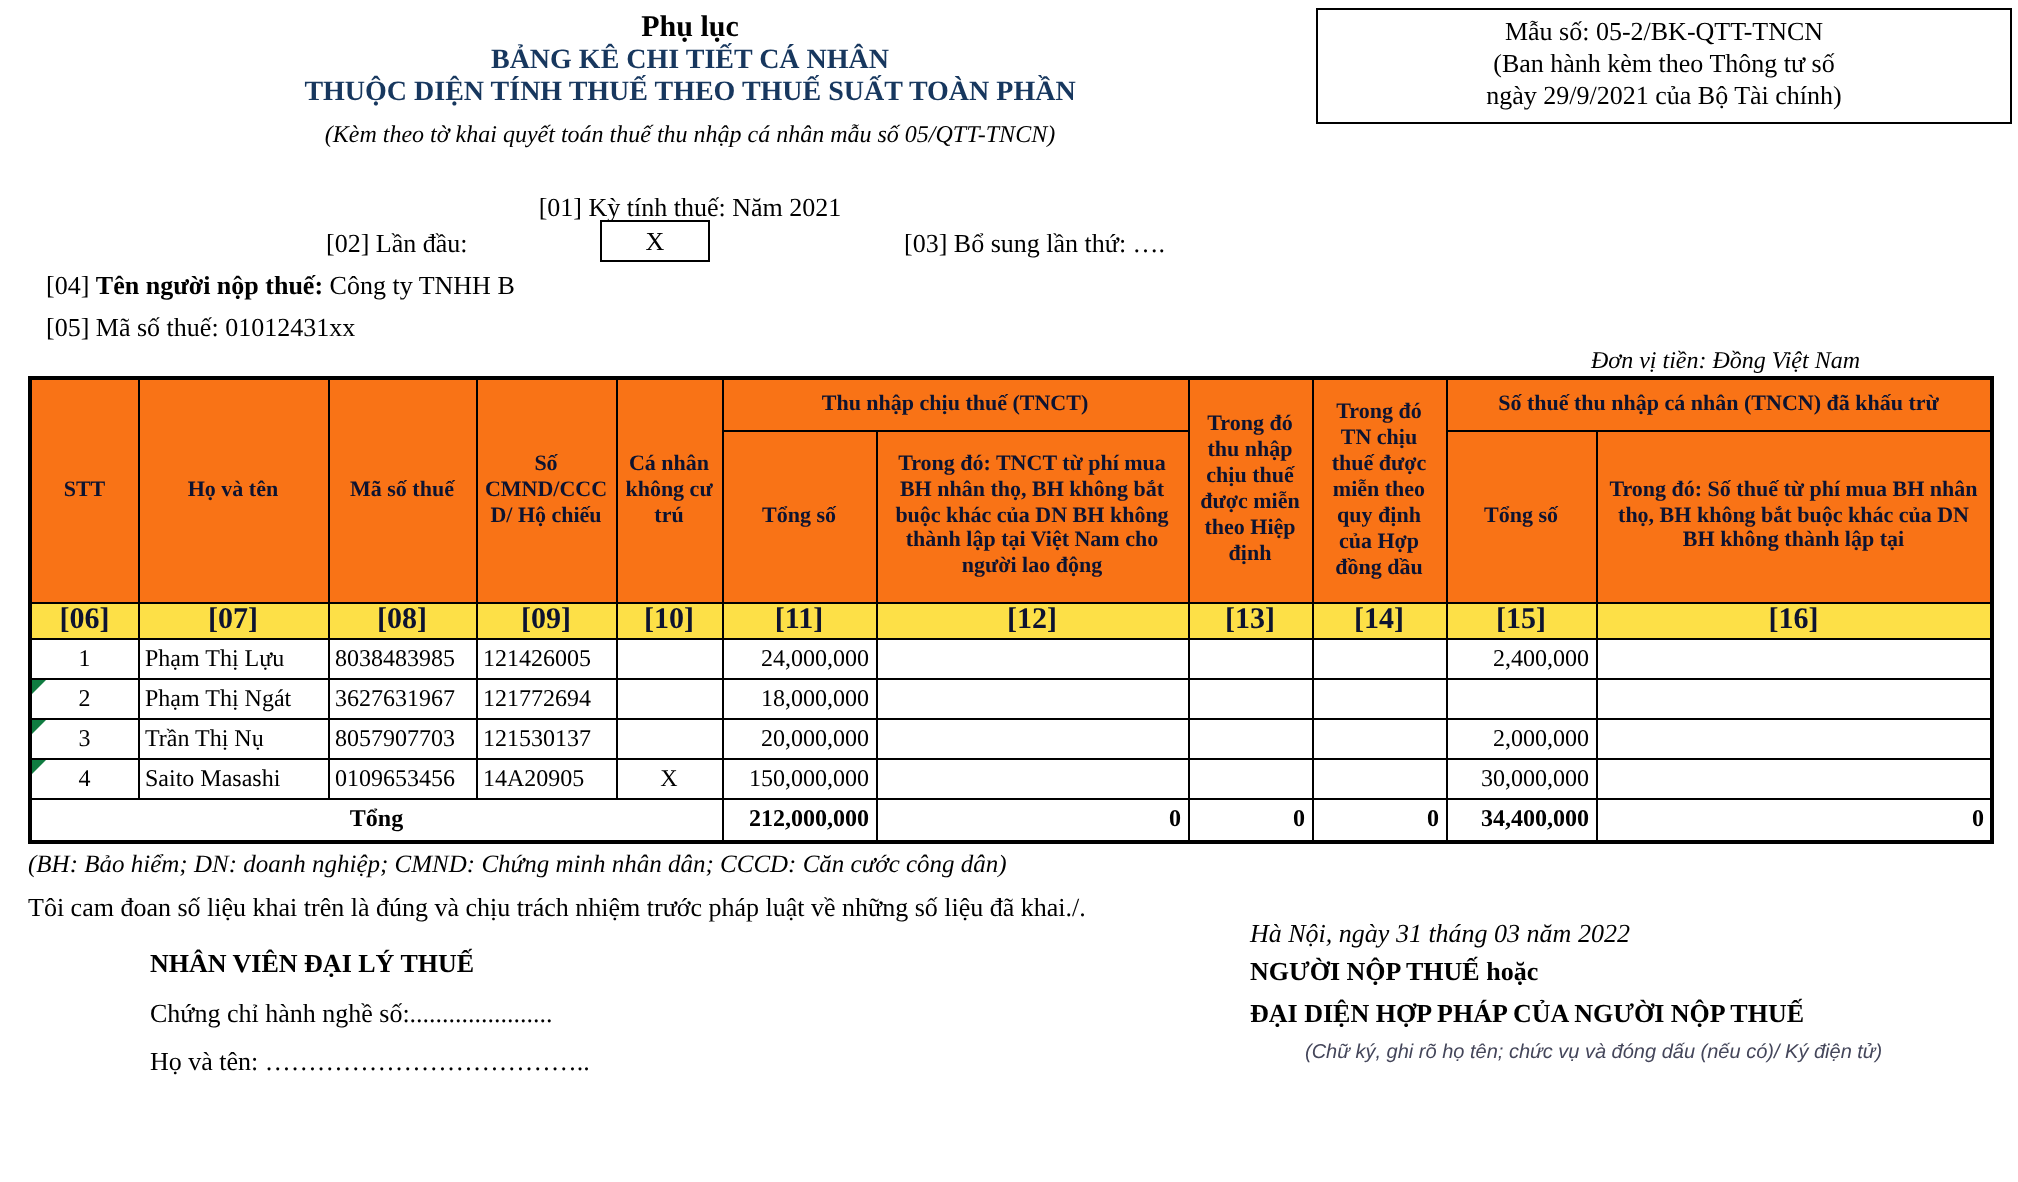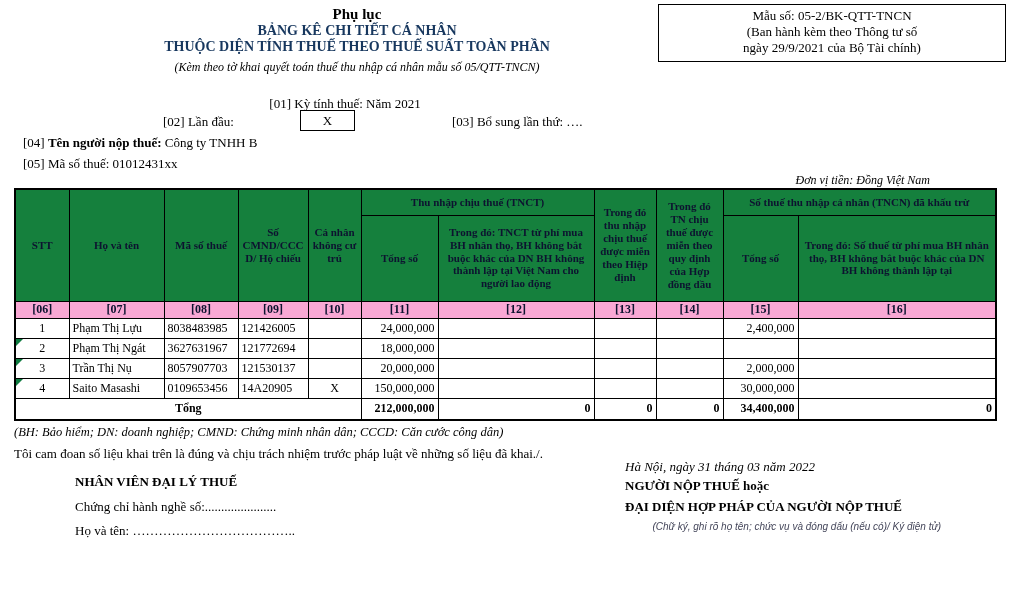--- a/index.html
+++ b/index.html
@@ -5,21 +5,21 @@
   * { margin:0; padding:0; box-sizing:border-box; }
   html,body { background:#ffffff; }
   body {
     width:1009px; height:591px;
     font-family:"Liberation Serif","DejaVu Serif",serif;
     color:#000; position:relative; overflow:hidden;
   }
   .page { position:absolute; inset:0; }
 
   
-  .title-block { position:absolute; left:12px; top:6px; width:690px; text-align:center; }
+  .title-block { position:absolute; left:0; top:6px; width:690px; text-align:center; }
   .appendix { font-weight:bold; font-size:15px; }
   .t1,.t2 { font-weight:bold; font-size:14px; color:#17375e; line-height:1.15; }
   .subtitle { font-style:italic; font-size:12px; margin-top:5px; color:#000; }
 
   .form-box {
     position:absolute; left:658px; top:4px; width:348px; height:58px;
     border:1px solid #000; text-align:center; padding-top:3px;
   }
   .fb1 { font-size:13px; }
   .fb2 { font-size:13px; line-height:1.25; }
@@ -44,27 +44,27 @@
   }
 
   
   table.grid {
     position:absolute; left:14px; top:188px; width:981px;
     border-collapse:collapse; table-layout:fixed;
     border:2px solid #000;
   }
   table.grid td { border:1px solid #000; padding:0 3px; vertical-align:middle; overflow:hidden; }
   tr.h1 td, tr.h2 td {
-    background:#15803d; font-weight:bold; font-size:11px; line-height:1.18;
+    background:#f97316; font-weight:bold; font-size:11px; line-height:1.18;
     text-align:center; color:#0d1330; overflow-wrap:break-word;
   }
   tr.h1 { height:26px; }
   tr.h2 { height:86px; }
   tr.idx { height:17px; }
-  tr.idx td { background:#f9a8d4; font-weight:bold; font-size:12px; text-align:center; color:#0d1330; }
+  tr.idx td { background:#fde047; font-weight:bold; font-size:15px; text-align:center; color:#0d1330; }
   tr.data-row { height:20px; }
   tr.data-row td { font-size:12px; }
   tr.total-row { height:22px; }
   tr.total-row td { font-size:12px; font-weight:bold; }
   td.al { text-align:left; }
   td.ac { text-align:center; }
   td.ar { text-align:right; }
   td.rel { position:relative; }
   .corner {
     position:absolute; left:0; top:0; width:0; height:0;

